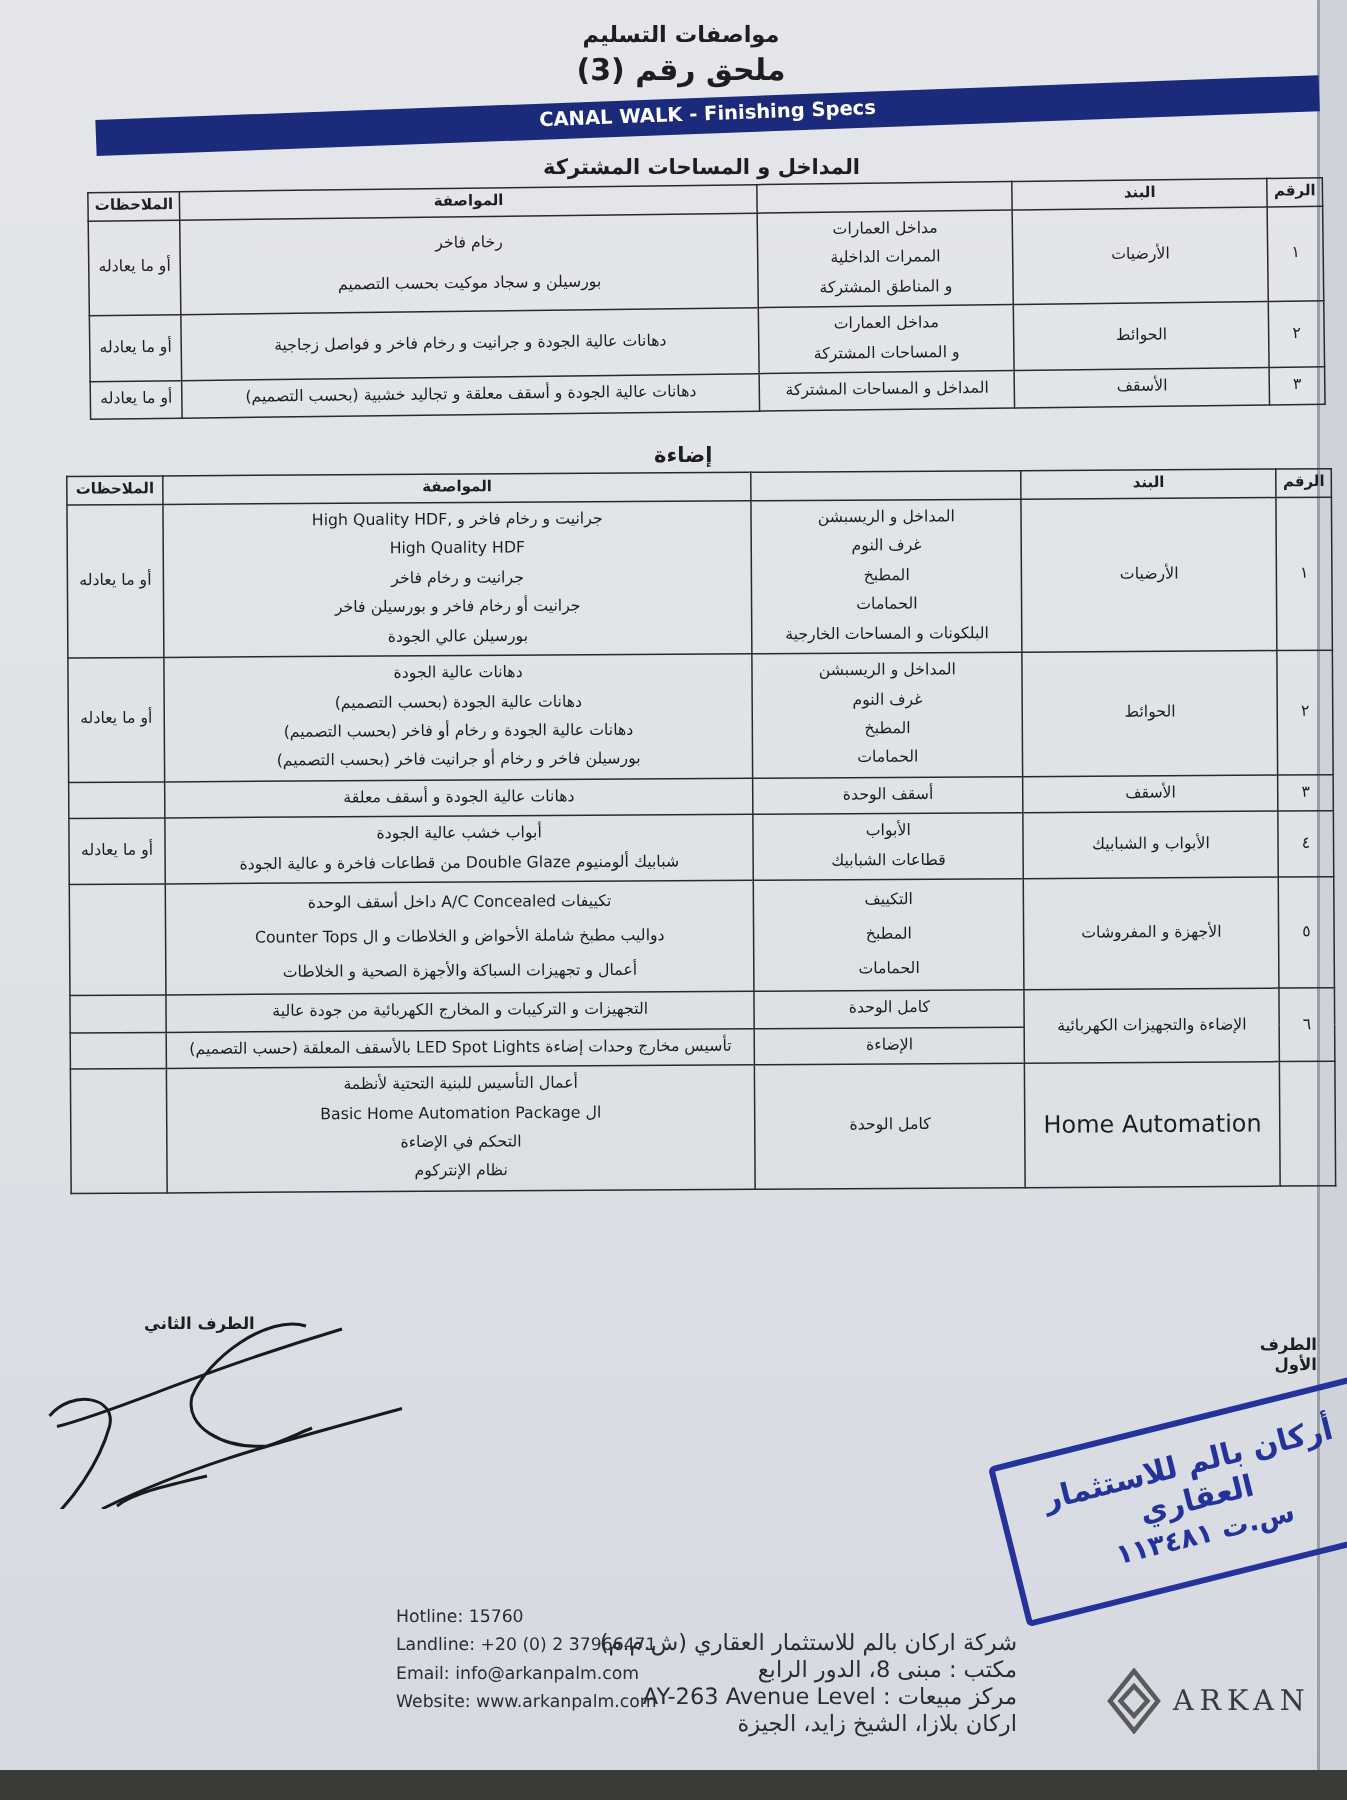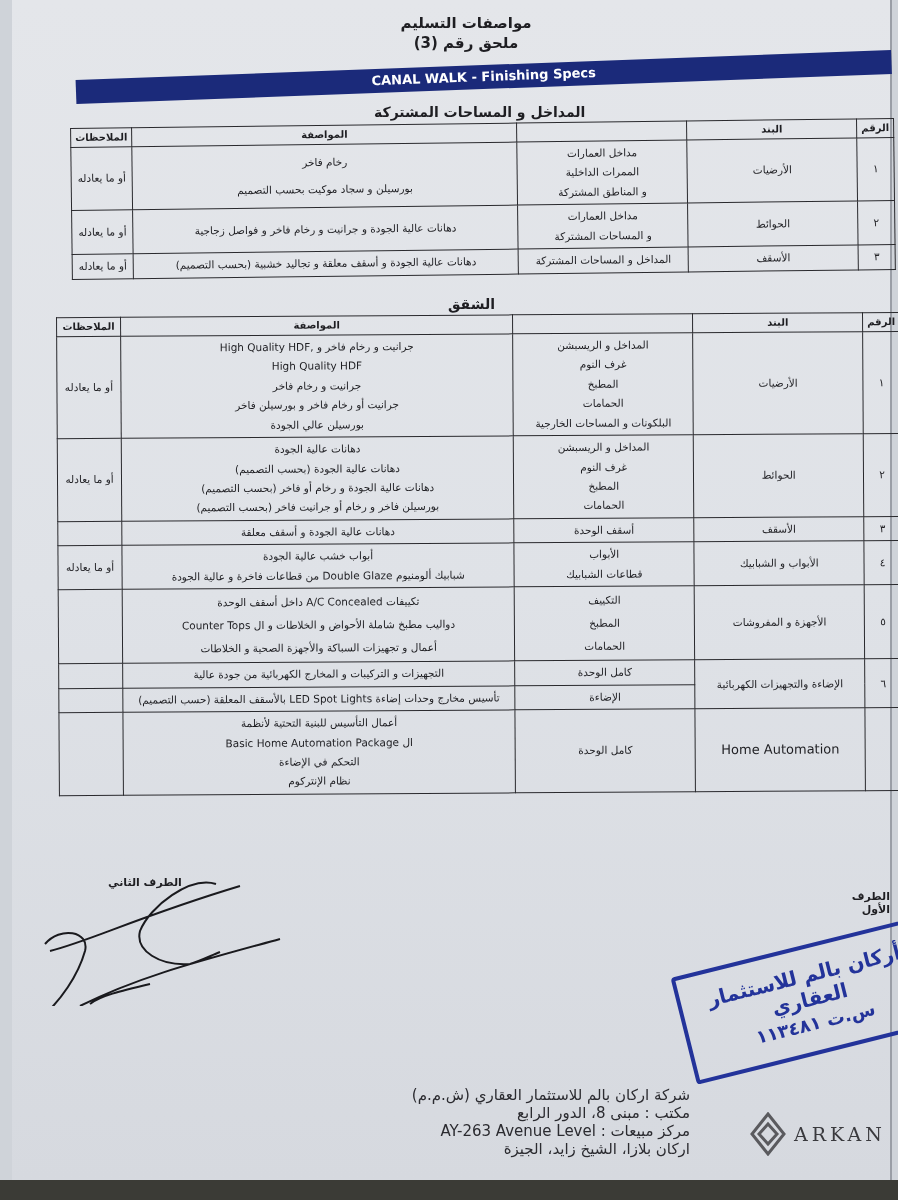--- a/index.html
+++ b/index.html
@@ -4,28 +4,28 @@
 <style>
   * { box-sizing: border-box; margin: 0; padding: 0; }
   body {
     width: 898px; height: 1200px; overflow: hidden;
     background: #cfd3d9;
     font-family: "DejaVu Sans", sans-serif;
     color: #1e1e22;
     position: relative;
   }
   .page {
-    position: absolute; left: 12px; top: 0; width: 880px; height: 1180px;
+    position: absolute; left: 0; top: 0; width: 880px; height: 1180px;
     background: linear-gradient(180deg, #e4e6ea 0%, #dfe2e7 50%, #d6d9df 100%);
     border-right: 2px solid #9a9ea6;
     text-decoration: underline;
   }
   .header { position: absolute; top: 14px; left: 0; width: 100%; text-align: center; direction: rtl; }
   .header .t1 { font-size: 15px; font-weight: bold; margin-left: 30px; }
-  .header .t2 { font-size: 15px; font-weight: bold; margin-top: 2px; margin-left: 30px; }
+  .header .t2 { font-size: 20px; font-weight: bold; margin-top: 2px; margin-left: 30px; }
   .banner {
     position: absolute; left: 64px; top: 80px; width: 816px; height: 24px;
     background: #1b2a7a; transform: rotate(-2.1deg); transform-origin: left center;
     color: #fff; text-align: center; font-size: 13px; font-weight: bold; line-height: 24px;
   }
   .section-title { position: absolute; font-size: 14px; font-weight: bold; direction: rtl; }
   table.spec {
     position: absolute; border-collapse: collapse; direction: rtl;
     font-size: 10.5px; background: transparent;
   }
@@ -101,21 +101,21 @@
     <tr>
       <td>٣</td>
       <td>الأسقف</td>
       <td>المداخل و المساحات المشتركة</td>
       <td>دهانات عالية الجودة و أسقف معلقة و تجاليد خشبية (بحسب التصميم)</td>
       <td>أو ما يعادله</td>
     </tr>
   </tbody>
     </table>
 
-  <div class="section-title" style="left:436px; top:296px;">الشقق</div>
+  <div class="section-title" style="left:436px; top:296px;">إضاءة</div>
 
   <table class="spec" style="left:44px; top:312px; width:844px; transform: rotate(-0.35deg); transform-origin: right top;">
     <tbody>
         <tr>
       <th class="num">الرقم</th>
       <th style="width:170px">البند</th>
       <th style="width:180px"></th>
       <th>المواصفة</th>
       <th style="width:64px">الملاحظات</th>
     </tr>
@@ -204,21 +204,21 @@
       <td></td>
     </tr>
     <tr>
       <td>الإضاءة</td>
       <td>تأسيس مخارج وحدات إضاءة LED Spot Lights بالأسقف المعلقة (حسب التصميم)</td>
       <td></td>
     </tr>
 
     <tr>
       <td></td>
-      <td style="font-size:13px">Home Automation</td>
+      <td style="font-size:16px">Home Automation</td>
       <td>كامل الوحدة</td>
       <td>
         <span class="line">أعمال التأسيس للبنية التحتية لأنظمة</span>
         <span class="line">ال Basic Home Automation Package</span>
         <span class="line">التحكم في الإضاءة</span>
         <span class="line">نظام الإنتركوم</span>
       </td>
       <td></td>
     </tr>
   </tbody>
@@ -228,20 +228,26 @@
   <svg style="position:absolute; left:28px; top:866px;" width="250" height="140">
     <path d="M176 18 C150 10 110 40 100 65 C95 85 120 100 150 98 M150 98 C160 95 170 90 180 86 M5 78 C20 60 50 65 45 85 C38 110 20 135 3 150 M10 85 C50 75 100 50 200 20 M40 140 C100 110 160 95 240 73 M50 138 C60 130 80 125 110 118" stroke="#1a1a1e" stroke-width="2" fill="none"></path>
   </svg>
 
   <div class="sig-label" style="left:822px; top:890px;">الطرف الأول</div>
   <div class="stamp">
     <div class="s1">أركان بالم للاستثمار العقاري</div>
     <div class="s2">س.ت ١١٣٤٨١</div>
   </div>
 
+  <div class="footer-mid">
+    <div>Hotline: 15760</div>
+    <div>Landline: +20 (0) 2 37966471</div>
+    <div>Email: info@arkanpalm.com</div>
+    <div>Website: www.arkanpalm.com</div>
+  </div>
   <div class="footer-ar">
     <div>شركة اركان بالم للاستثمار العقاري (ش.م.م)</div>
     <div>مكتب : مبنى 8، الدور الرابع</div>
     <div>مركز مبيعات : AY-263 Avenue Level</div>
     <div>اركان بلازا، الشيخ زايد، الجيزة</div>
   </div>
   <div class="logo">
     <svg width="40" height="44" viewBox="0 0 40 44">
       <path d="M20 2 L36 22 L20 42 L4 22 Z" fill="none" stroke="#5a5a5e" stroke-width="3"></path>
       <path d="M20 12 L29 22 L20 32 L11 22 Z" fill="none" stroke="#5a5a5e" stroke-width="3"></path>

